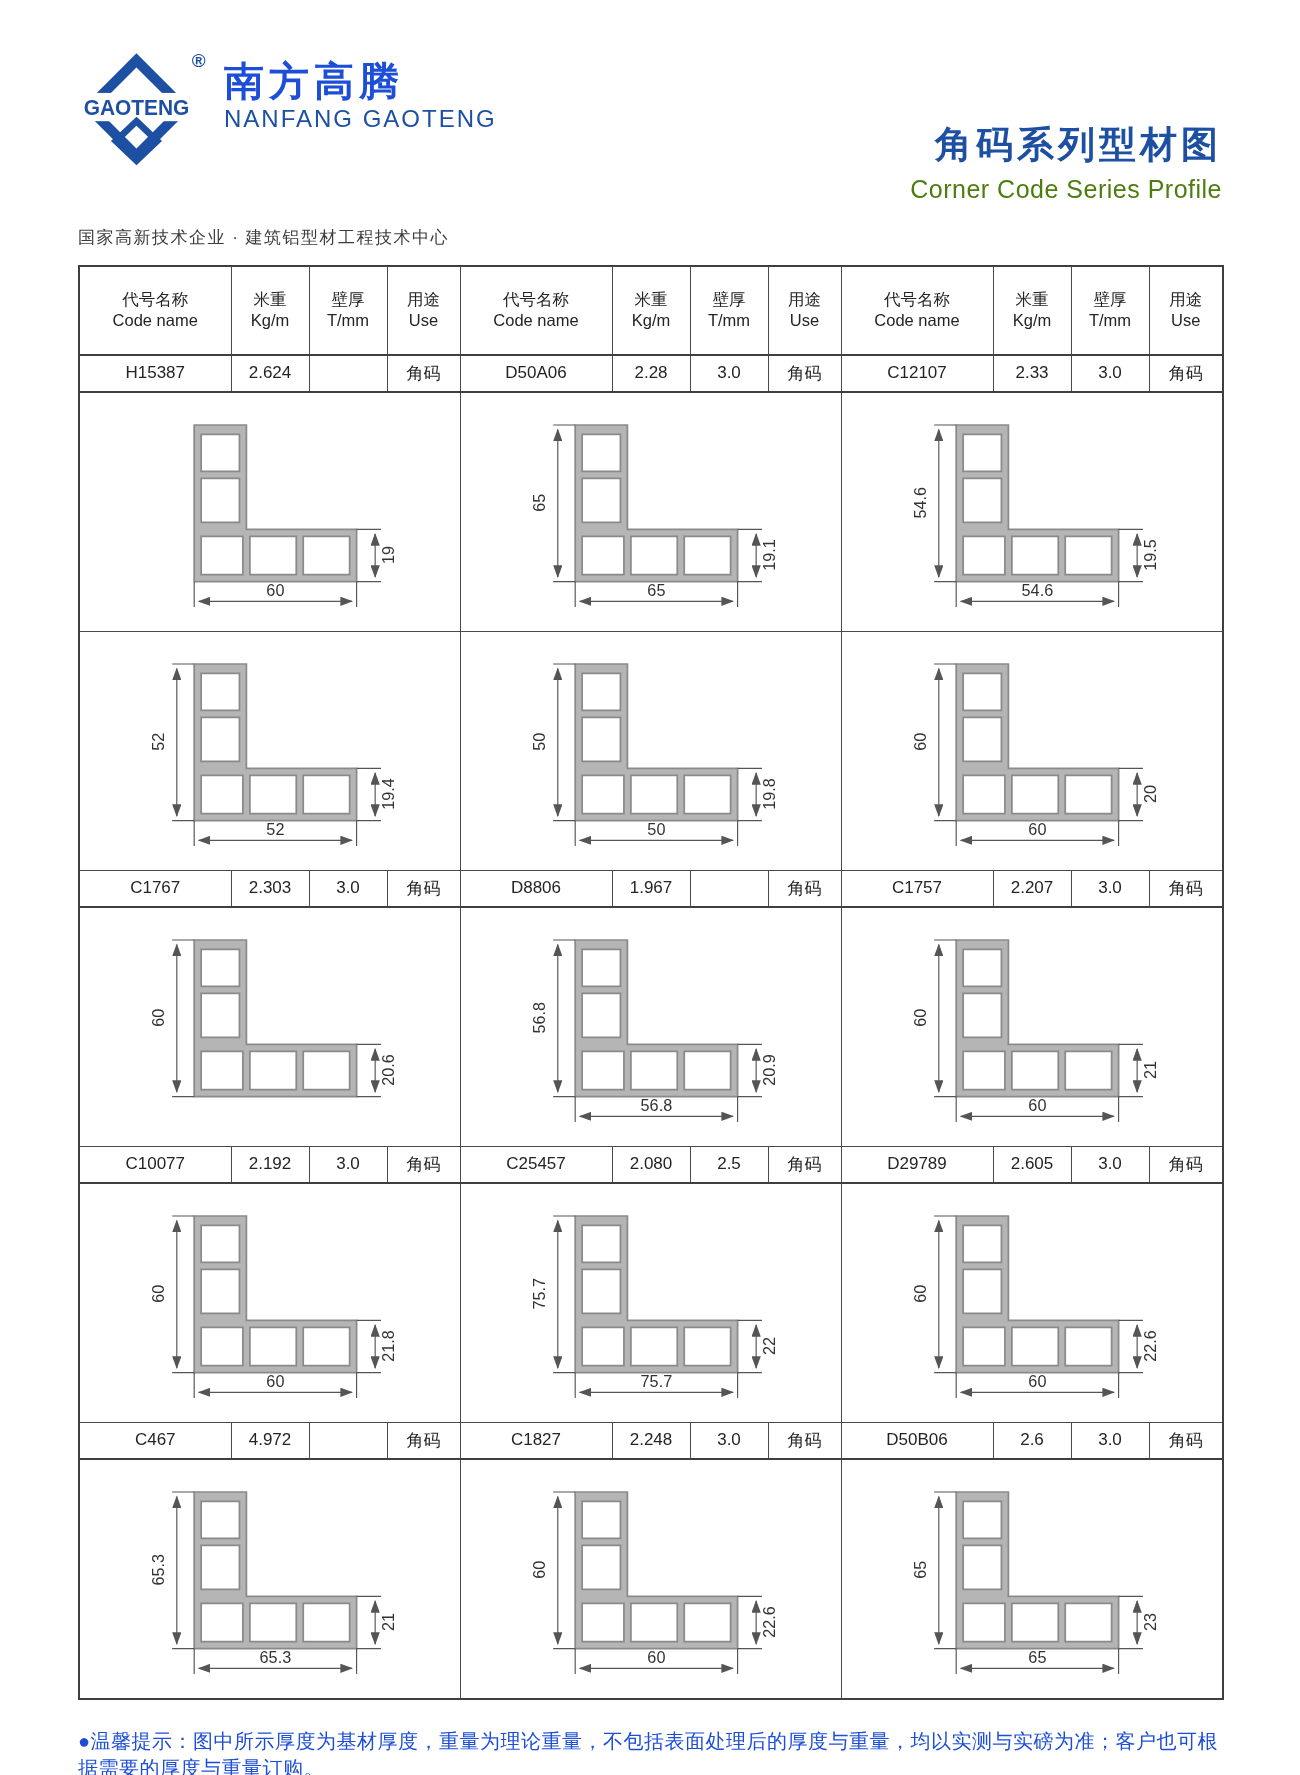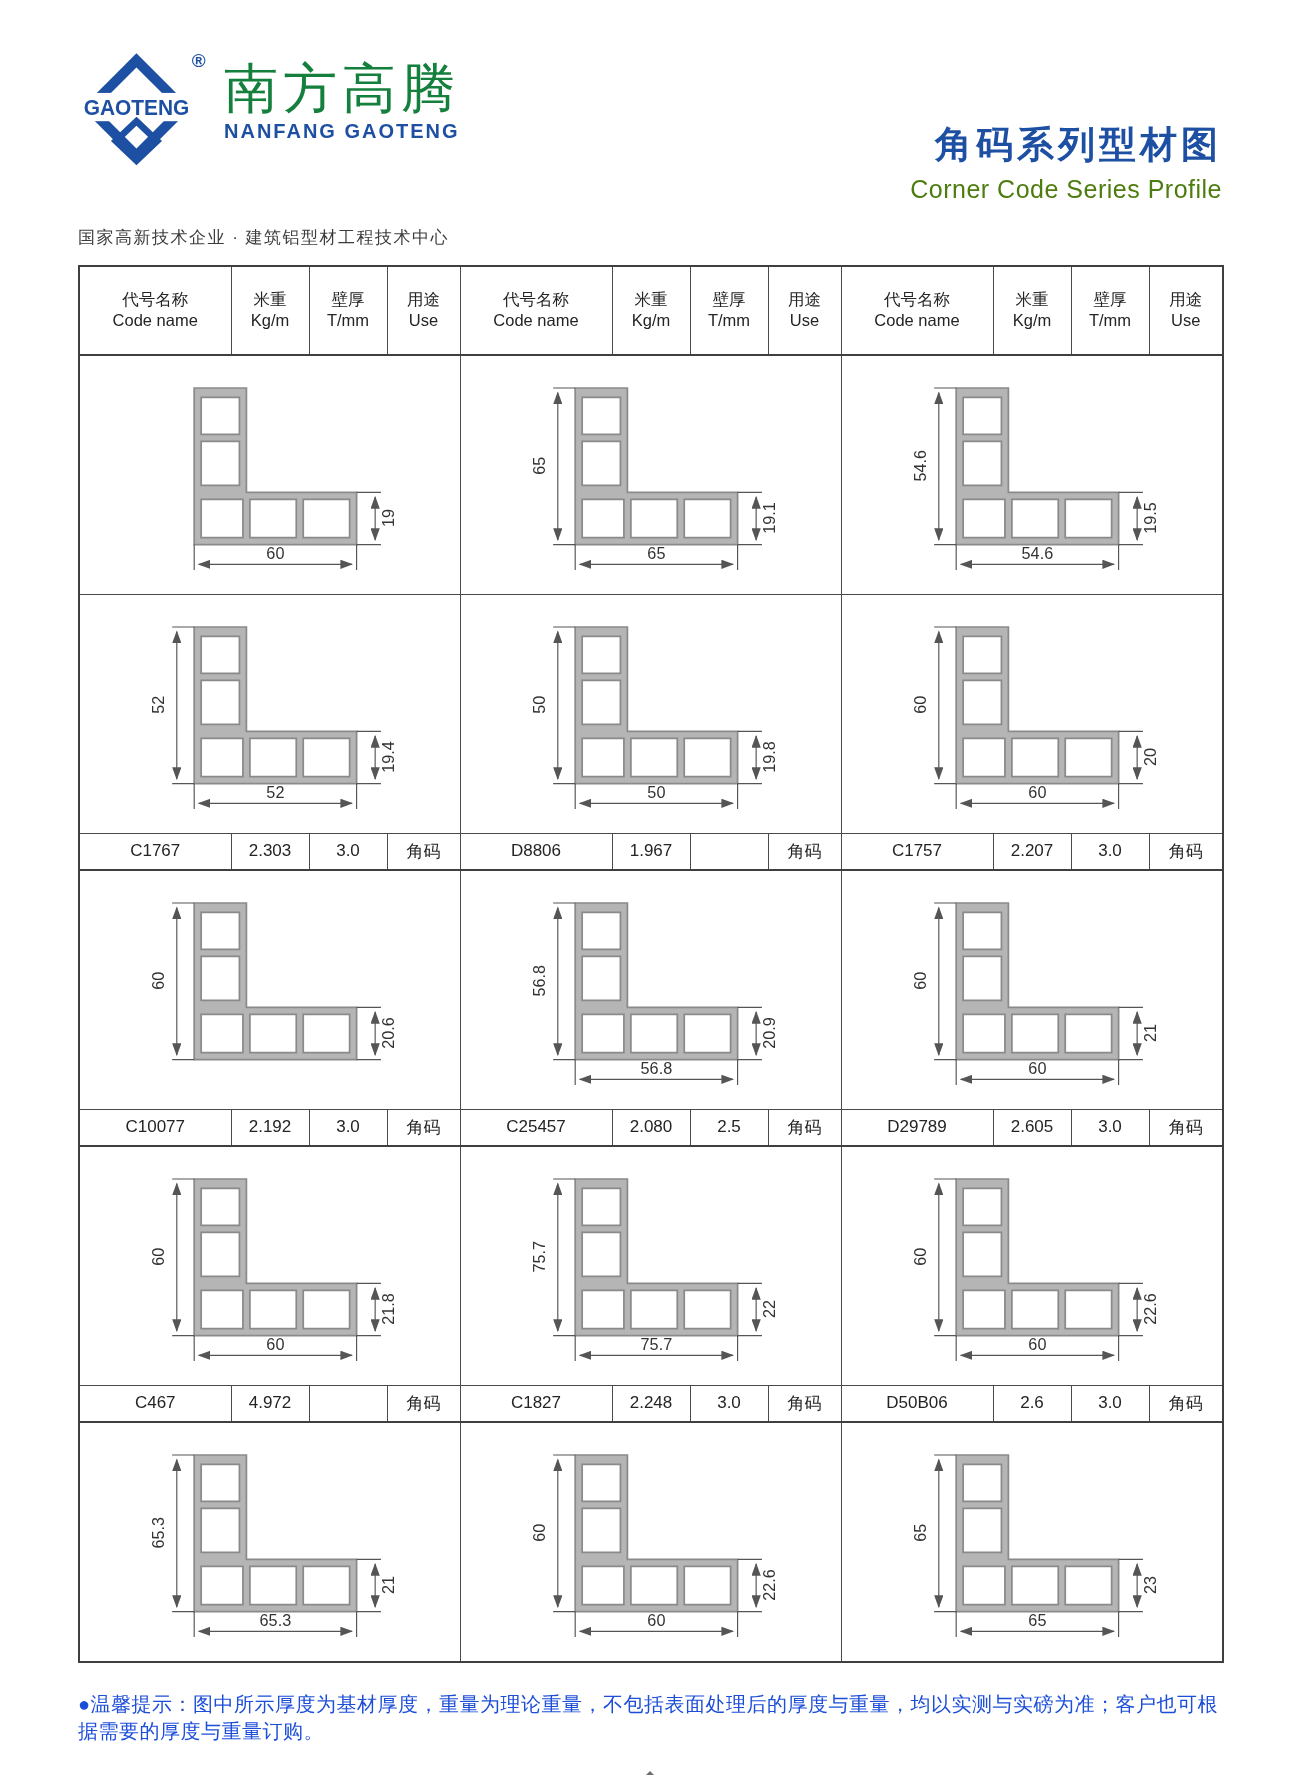--- a/index.html
+++ b/index.html
@@ -4,22 +4,22 @@
 <style>
   html,body{margin:0;padding:0;background:#ffffff;}
   body{width:1300px;height:1775px;font-family:"Liberation Sans","DejaVu Sans",sans-serif;position:relative;overflow:hidden;}
   .page{padding:44px 78px 0 78px;}
 
   
   .brand-row{display:flex;align-items:flex-start;}
   .logo-box{width:132px;height:128px;flex:0 0 auto;}
   .logo-box svg{width:132px;height:128px;display:block;}
   .brand-names{margin-left:14px;margin-top:16px;}
-  .brand-cn{font-size:54px;font-weight:normal;color:#15803d;letter-spacing:5px;line-height:1.05;}
-  .brand-en{font-size:20px;font-weight:bold;color:#1d4fa3;letter-spacing:2px;margin-top:3px;}
+  .brand-cn{font-size:40px;font-weight:bold;color:#1d4ed8;letter-spacing:5px;line-height:1.05;}
+  .brand-en{font-size:24px;font-weight:normal;color:#1d4fa3;letter-spacing:2px;margin-top:3px;}
   .titles{margin-left:auto;text-align:right;margin-top:76px;}
   .title-cn{font-size:37px;font-weight:bold;color:#1d4fa3;letter-spacing:4px;}
   .title-en{font-size:25px;color:#4d7c0f;margin-top:5px;letter-spacing:0.5px;}
   .tagline{font-size:17px;color:#3c3c3c;letter-spacing:1.5px;margin-top:22px;}
 
   
   table.spec{width:1144px;border-collapse:collapse;table-layout:fixed;margin-top:16px;border:2px solid #3f3f3f;}
   table.spec th,table.spec td{border:1px solid #4a4a4a;text-align:center;vertical-align:middle;color:#242424;}
   table.spec thead th{font-weight:normal;font-size:16.5px;line-height:1.3;padding:22px 0;border-bottom:2px solid #3f3f3f;}
   tr.data-row td{font-size:17px;height:33px;border-bottom:2px solid #3f3f3f;}
@@ -125,20 +125,34 @@
             <div>壁厚</div>
             <div>T/mm</div>
           </th>
           <th>
             <div>用途</div>
             <div>Use</div>
           </th>
         </tr>
     </thead>
     <tbody id="tbody">
+        <tr class="data-row">
+          <td>H15387</td>
+          <td>2.624</td>
+          <td></td>
+          <td>角码</td>
+          <td>D50A06</td>
+          <td>2.28</td>
+          <td>3.0</td>
+          <td>角码</td>
+          <td>C12107</td>
+          <td>2.33</td>
+          <td>3.0</td>
+          <td>角码</td>
+        </tr>
         <tr class="draw-row">
           <td colspan="4">
             <svg class="profile-svg" viewBox="0 0 320 200">
               <defs>
                 <marker id="ar00" markerWidth="11" markerHeight="8" refX="10" refY="4" orient="auto-start-reverse" markerUnits="userSpaceOnUse">
                   <path d="M0,0 L11,4 L0,8 Z" fill="#555555"></path>
                 </marker>
               </defs>
               <path d="M95,25 L140,25 L140,115 L235,115 L235,160 L95,160 Z M101,33 h33 v32 h-33 Z M101,71 h33 v38 h-33 Z M101,121 h36 v33 h-36 Z M143,121 h40 v33 h-40 Z M189,121 h40 v33 h-40 Z" fill="#b5b5b5" stroke="#8a8a8a" stroke-width="1.5" fill-rule="evenodd"></path>
               <path d="M95,160 L95,182 M235,160 L235,182" stroke="#555555" stroke-width="1" fill="none"></path>

